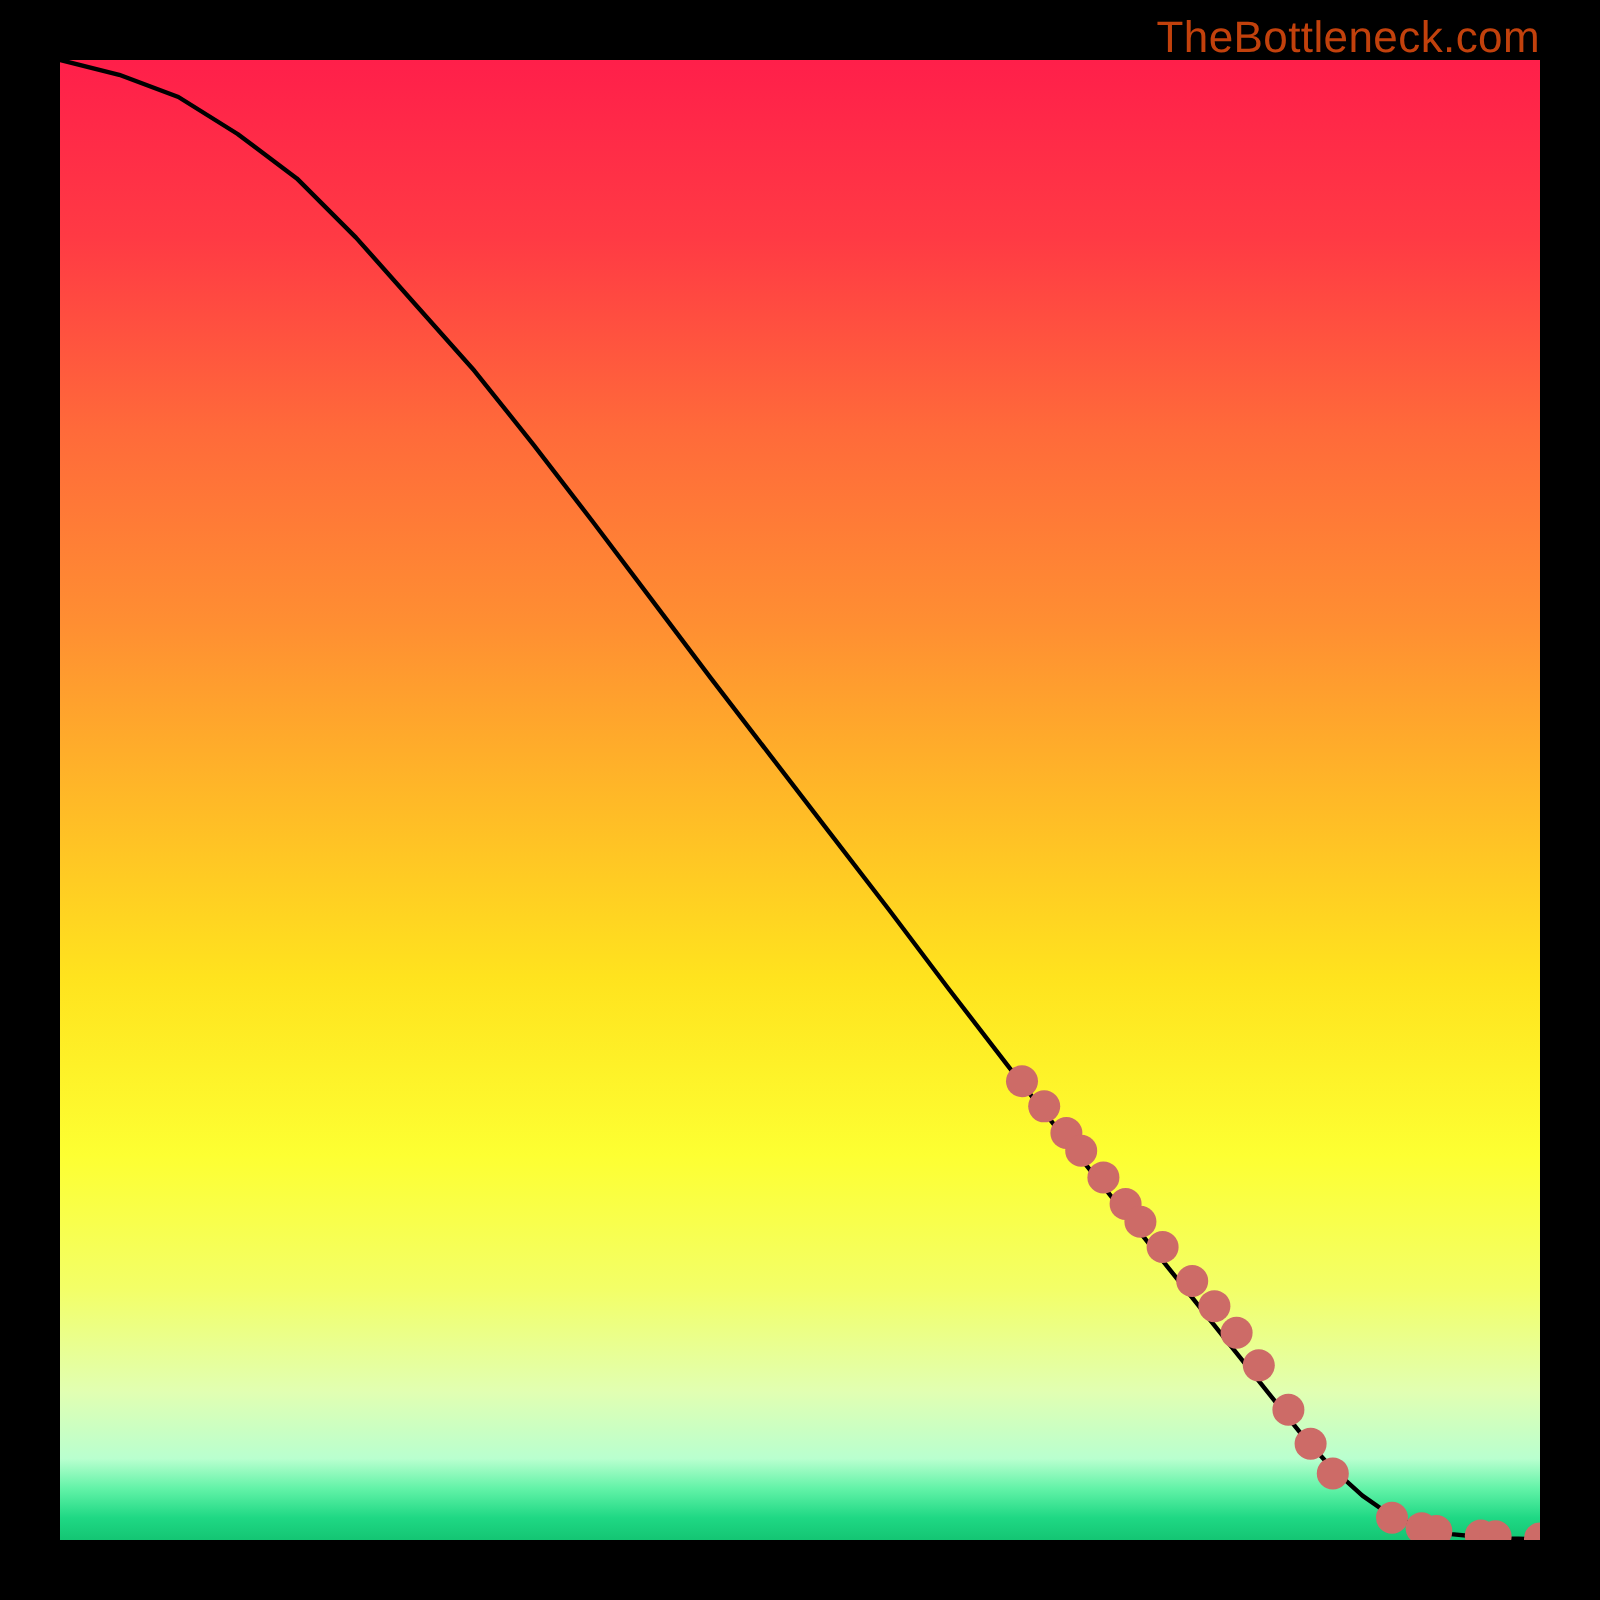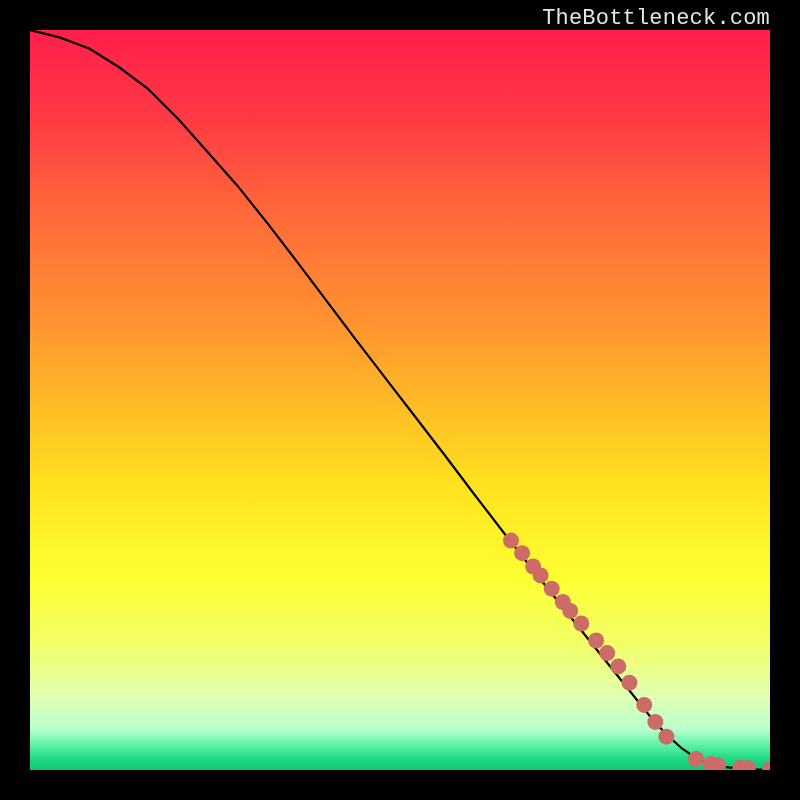--- a/index.html
+++ b/index.html
@@ -26,26 +26,25 @@
   }
   .plot-area svg {
     display: block;
     width: 740px;
     height: 740px;
   }
   .watermark {
     position: absolute;
     top: 6px;
     right: 30px;
-    color: #e5e5e5;
+    color: #c2410c;
     font-size: 22px;
     font-weight: 500;
     letter-spacing: 0.2px;
     user-select: none;
-    font-family: Liberation Mono, monospace;
   }
 </style>
 </head>
 <body>
 
 <div class="frame">
 
   <div class="watermark">TheBottleneck.com</div>
 
   <div class="plot-area">

